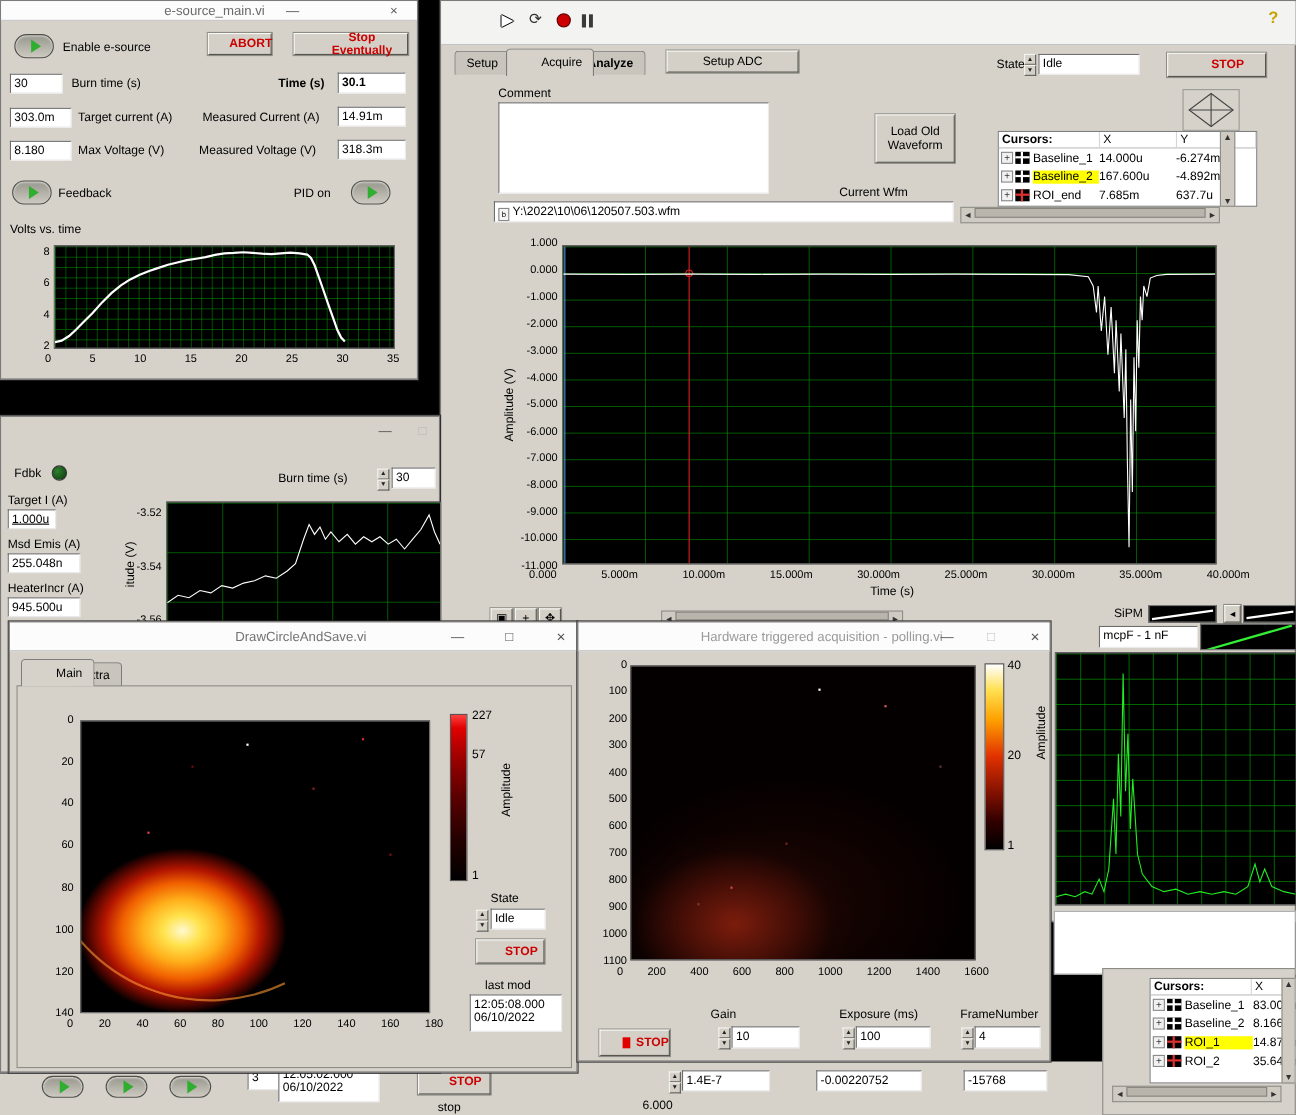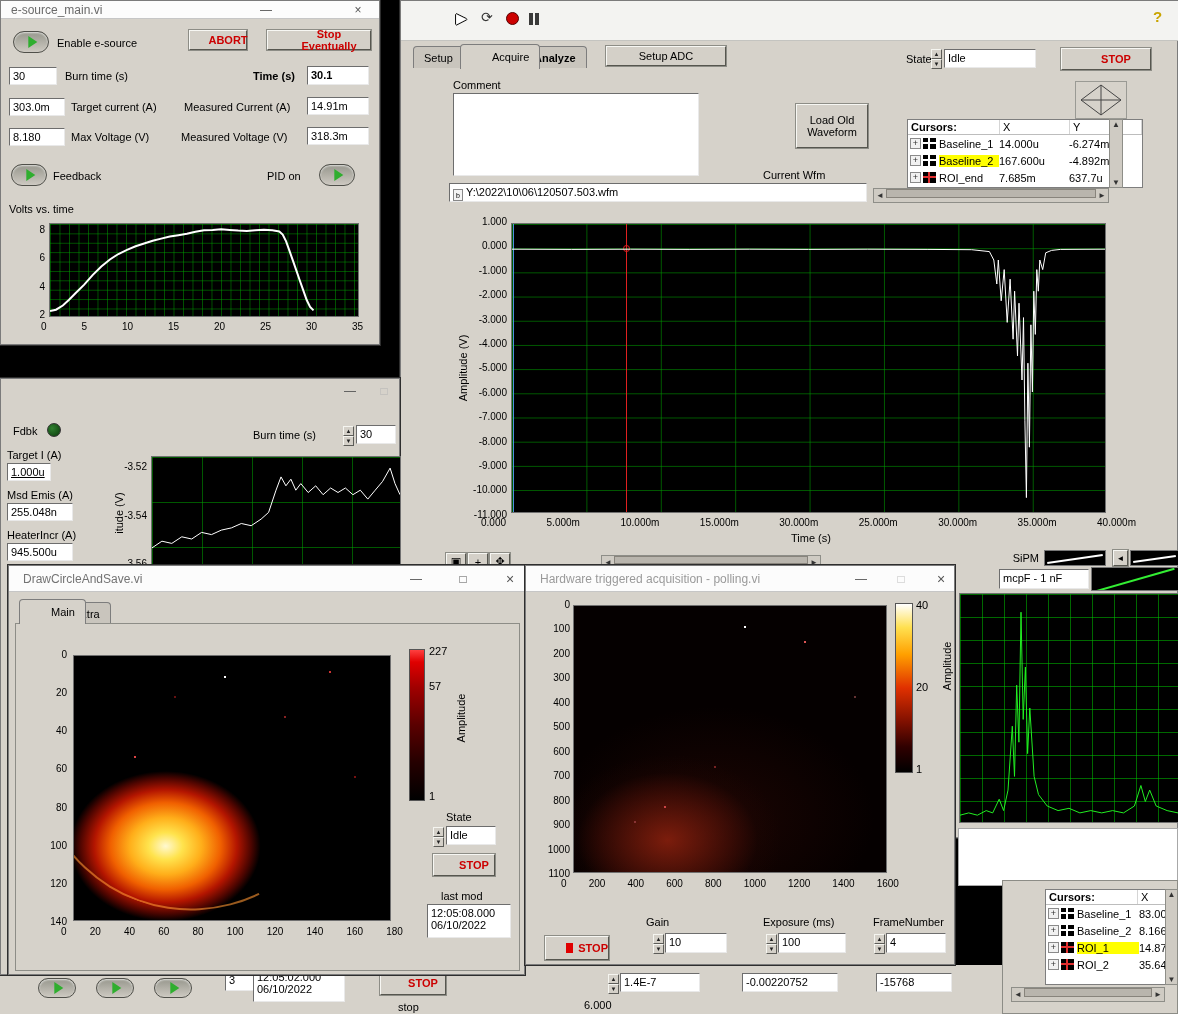--- a/index.html
+++ b/index.html
@@ -1,21 +1,21 @@
 <!DOCTYPE html>
 <html><head>
 <meta charset="utf-8">
 <style>
 *{margin:0;padding:0;box-sizing:border-box;}
 html,body{background:#000;}
 body{font-family:"Liberation Sans","DejaVu Sans",sans-serif;font-size:11px;color:#000;}
 .stage{position:relative;width:1178px;height:1014px;overflow:hidden;background:#000;}
 .a{position:absolute;}
 .win{position:absolute;background:#d6d2ca;border:1px solid #7b7b7b;box-shadow:0 0 0 1px #2e2e2e;}
-.tibar{position:absolute;left:0;top:0;right:0;background:#fcfcfc;border-bottom:1px solid #c6c6c6;display:flex;align-items:center;padding-left:10px;font-size:12px;color:#6a6a6a;}
+.tibar{position:absolute;left:0;top:0;right:0;background:#fcfcfc;border-bottom:1px solid #c6c6c6;display:flex;align-items:center;padding-left:10px;font-size:12px;color:#6a6a6a;justify-content:center;}
 .tbtn{position:absolute;top:0;width:34px;height:100%;display:flex;align-items:center;justify-content:center;color:#555;font-size:12px;}
 .lb{position:absolute;font-size:11px;white-space:nowrap;color:#000;}
 .b{font-weight:bold;}
 .vl{position:absolute;font-size:11px;white-space:nowrap;transform:translate(-50%,-50%) rotate(-90deg);}
 .fld{position:absolute;background:#fff;border:1px solid;border-color:#6d6d6d #e9e9e9 #e9e9e9 #6d6d6d;padding:2px 3px;font-size:11px;overflow:hidden;white-space:nowrap;}
 .btn{position:absolute;background:#d4d0c8;border:1px solid;border-color:#f7f7f3 #56564f #56564f #f7f7f3;box-shadow:0 0 0 1px #8d8d86;display:flex;align-items:center;justify-content:center;text-align:center;font-size:11px;}
 .btn.red{color:#cc0000;font-weight:bold;padding-left:20px;}
 .tab{position:absolute;height:22px;padding:0 10px;display:flex;align-items:center;background:#c9c5bd;border:1px solid #7d7d7d;border-bottom:none;border-radius:4px 4px 0 0;font-size:11px;}
 .tab.sel{background:#d6d2ca;height:25px;z-index:3;padding-left:31px;}
 .plot{position:absolute;background:#000;border:1px solid #707070;overflow:hidden;}

